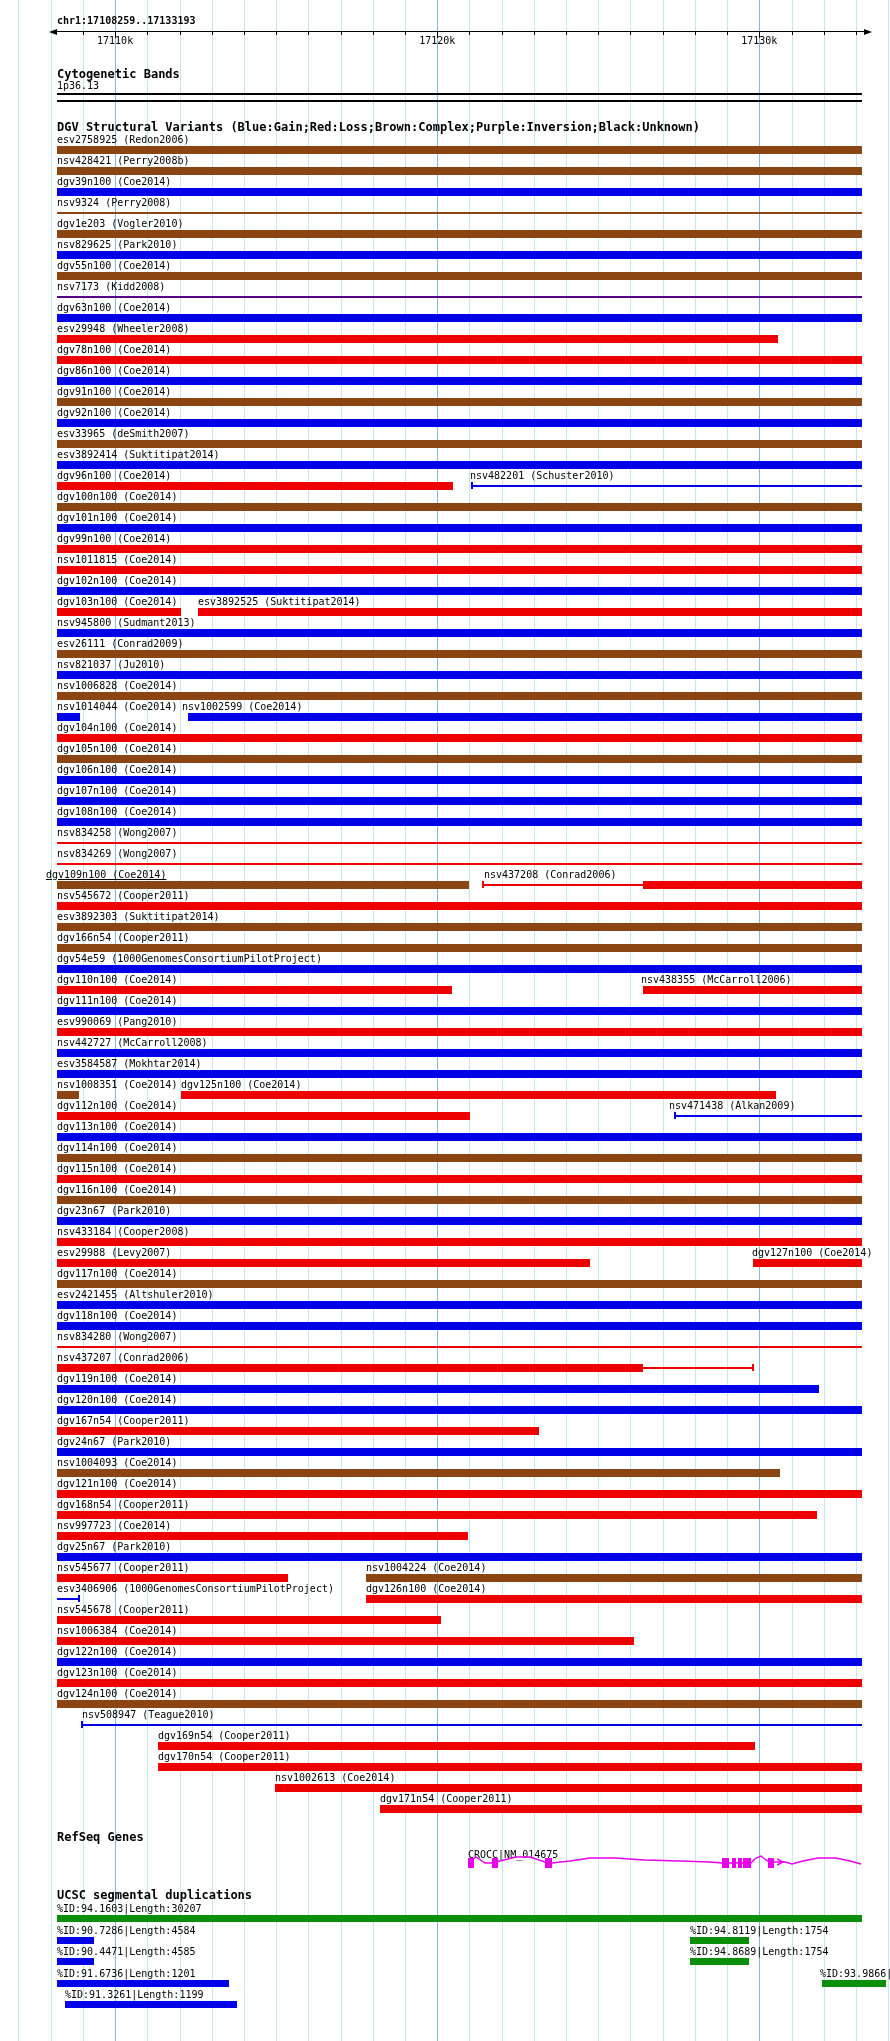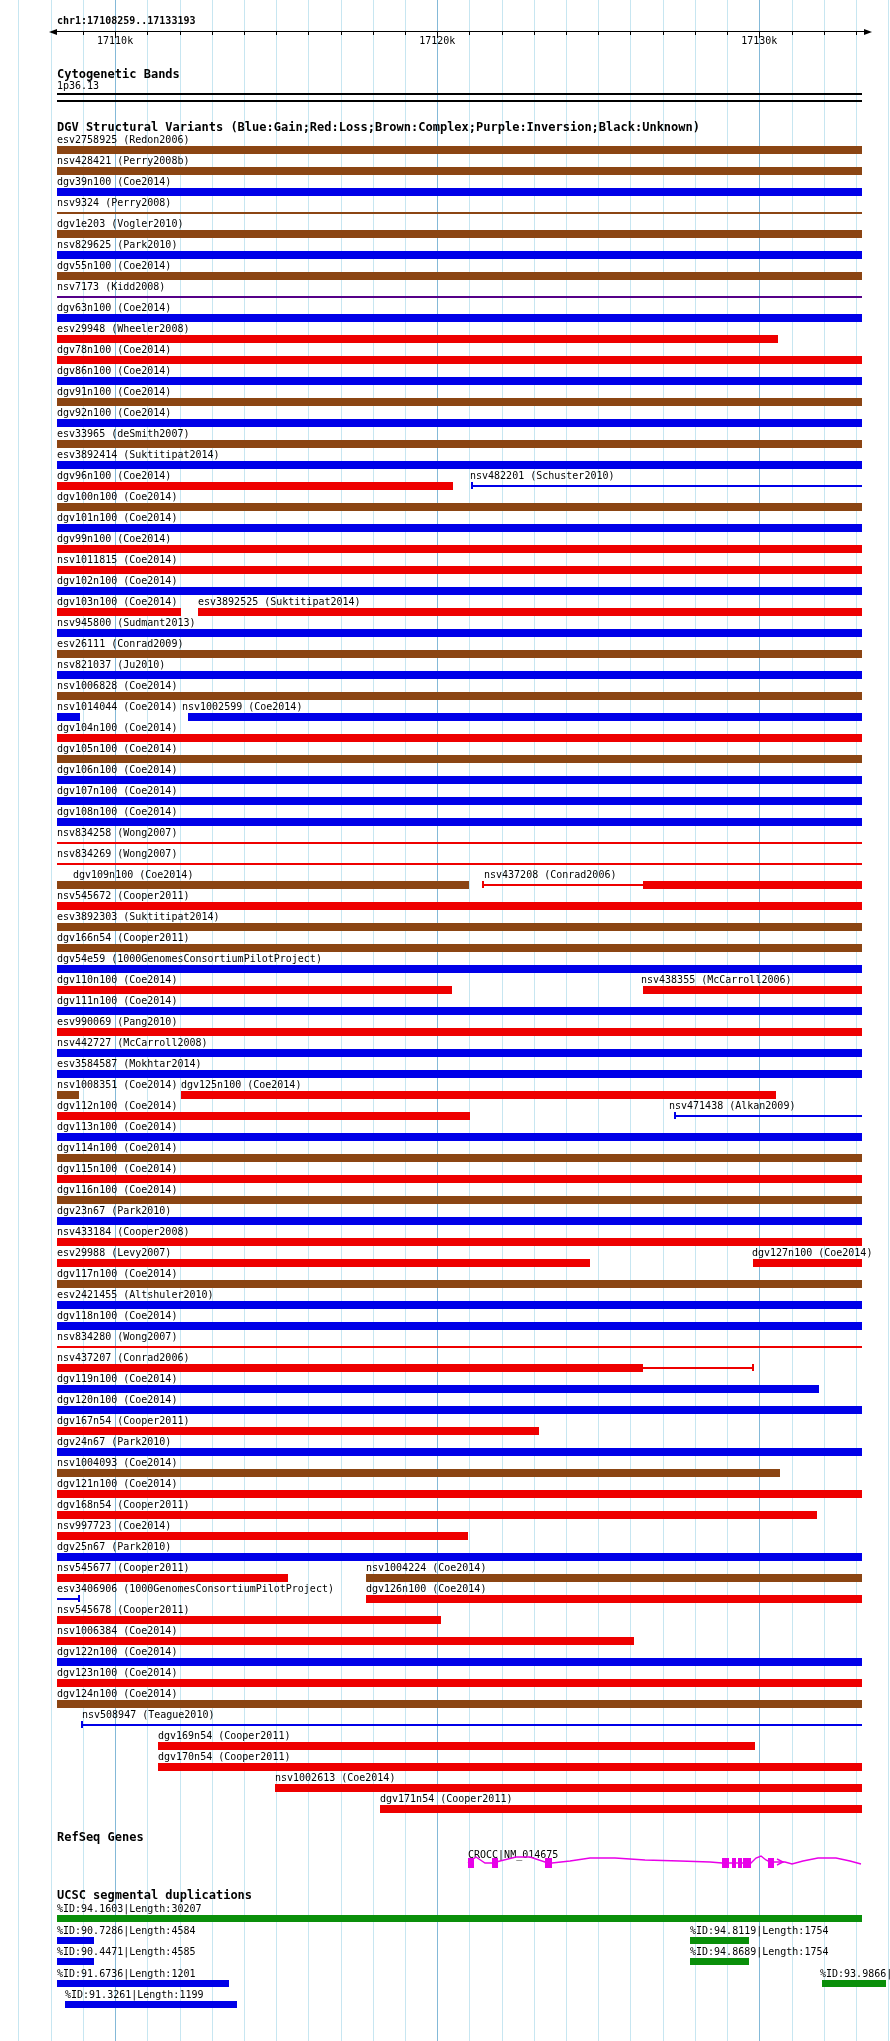--- a/index.html
+++ b/index.html
@@ -238,21 +238,21 @@
       </div>
       <div class="" style="position: absolute; left: 0px; top: 826px; width: 890px; height: 21px;">
         <div class="lab" style="left: 57px; top: 1px;">nsv834258 (Wong2007)</div>
         <div class="seg" style="left: 57px; top: 16px; width: 805px; height: 2px; background: rgb(238, 0, 0);"></div>
       </div>
       <div class="" style="position: absolute; left: 0px; top: 847px; width: 890px; height: 21px;">
         <div class="lab" style="left: 57px; top: 1px;">nsv834269 (Wong2007)</div>
         <div class="seg" style="left: 57px; top: 16px; width: 805px; height: 2px; background: rgb(238, 0, 0);"></div>
       </div>
       <div class="" style="position: absolute; left: 0px; top: 868px; width: 890px; height: 21px;">
-        <div class="lab" style="left: 73px; top: 1px;">dgv109n100 (Coe2014)</div>
+        <div class="lab" style="left: 46px; top: 1px; text-decoration: underline;">dgv109n100 (Coe2014)</div>
         <div class="lab" style="left: 484px; top: 1px;">nsv437208 (Conrad2006)</div>
         <div class="seg" style="left: 57px; top: 13px; width: 412px; height: 8px; background: rgb(139, 69, 19);"></div>
         <div class="seg" style="left: 483px; top: 16px; width: 160px; height: 2px; background: rgb(238, 0, 0);"></div>
         <div class="seg" style="left: 643px; top: 13px; width: 219px; height: 8px; background: rgb(238, 0, 0);"></div>
         <div class="tick" style="left: 482px; top: 13px; width: 2px; height: 7px; background: rgb(238, 0, 0);"></div>
       </div>
       <div class="" style="position: absolute; left: 0px; top: 889px; width: 890px; height: 21px;">
         <div class="lab" style="left: 57px; top: 1px;">nsv545672 (Cooper2011)</div>
         <div class="seg" style="left: 57px; top: 13px; width: 805px; height: 8px; background: rgb(238, 0, 0);"></div>
       </div>

